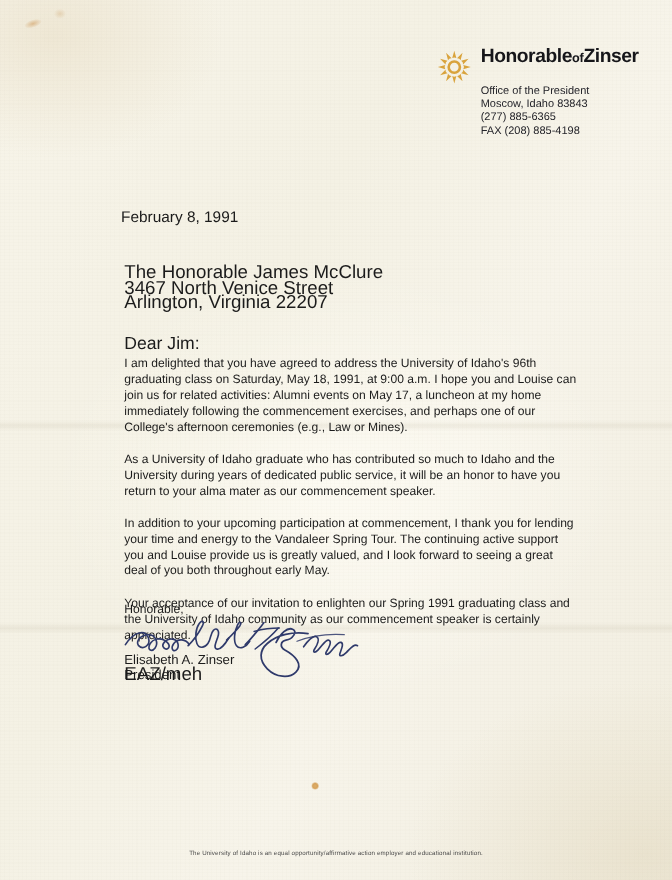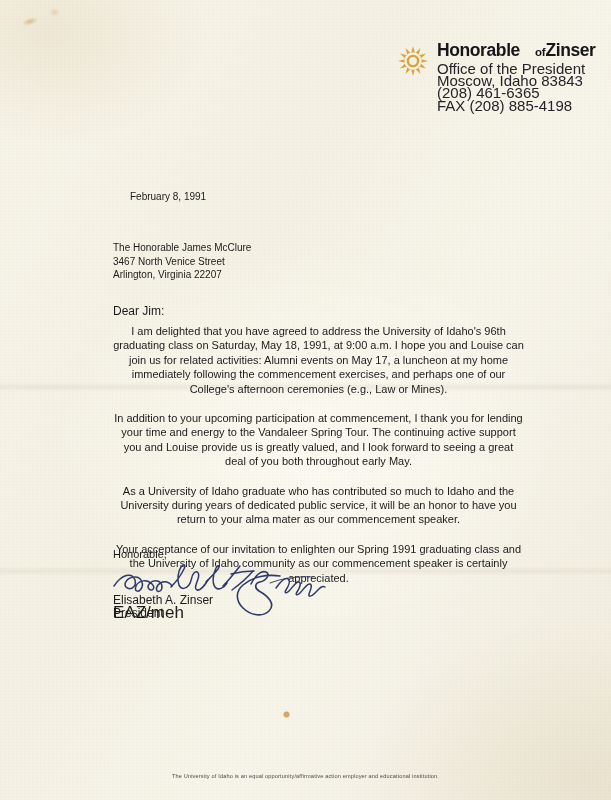--- a/index.html
+++ b/index.html
@@ -79,69 +79,68 @@
     font-weight: bold;
     letter-spacing: -0.4px;
     color: #16161a;
     line-height: 1;
     white-space: nowrap;
   }
   .wordmark .of {
     font-size: 11.5px;
     font-weight: bold;
     letter-spacing: -0.2px;
-    padding-left: 15px;
   }
   .contact {
-    margin-top: 3px;
-    font-size: 15px;
+    margin-top: 17px;
+    font-size: 10px;
     line-height: 12.4px;
     color: #24242a;
     white-space: nowrap;
   }
 
   
   .letter {
     position: absolute;
     left: 0;
     top: 0;
     width: 611px;
   }
   .date {
     position: absolute;
-    left: 130px;
+    left: 110px;
     top: 190px;
-    font-size: 10px;
+    font-size: 14px;
     line-height: 14px;
   }
   .recipient {
     position: absolute;
     left: 113px;
     top: 241px;
-    font-size: 10px;
+    font-size: 17px;
     line-height: 13.6px;
     white-space: pre-line;
   }
   .salutation {
     position: absolute;
     left: 113px;
     top: 304px;
-    font-size: 12px;
+    font-size: 16px;
   }
   .body {
     position: absolute;
     left: 113px;
     top: 324px;
     width: 411px;
   }
   .body p {
     margin: 0 0 15px 0;
     font-size: 11px;
     line-height: 14.4px;
-    text-align: center;
+    text-align: left;
     white-space: pre-line;
   }
   .closing {
     position: absolute;
     left: 113px;
     top: 548px;
     font-size: 11px;
   }
   .signature {
     position: absolute;
@@ -211,40 +210,40 @@
         </g>
       </svg>
     </div>
 
     <div class="logo-text">
       <div class="wordmark"><span>Honorable</span><span class="of">of</span><span>Zinser</span></div>
 
       <div class="contact">
         <div>Office of the President</div>
         <div>Moscow, Idaho 83843</div>
-        <div>(208) 461-6365</div>
+        <div>(277) 885-6365</div>
         <div>FAX  (208) 885-4198</div>
       </div>
     </div>
   </div>
 
   <div class="letter">
 
     <div class="date">February 8, 1991</div>
 
     <div class="recipient">The Honorable James McClure
 3467 North Venice Street
 Arlington, Virginia 22207</div>
 
     <div class="salutation">Dear Jim:</div>
 
     <div class="body">
       <p>I am delighted that you have agreed to address the University of Idaho's 96th graduating class on Saturday, May 18, 1991, at 9:00 a.m.  I hope you and Louise can join us for related activities:  Alumni events on May 17, a luncheon at my home immediately following the commencement exercises, and perhaps one of our College's afternoon ceremonies (e.g., Law or Mines).</p>
+      <p>As a University of Idaho graduate who has contributed so much to Idaho and the University during years of dedicated public service, it will be an honor to have you return to your alma mater as our commencement speaker.</p>
       <p>In addition to your upcoming participation at commencement, I thank you for lending your time and energy to the Vandaleer Spring Tour.  The continuing active support you and Louise provide us is greatly valued, and I look forward to seeing a great deal of you both throughout early May.</p>
-      <p>As a University of Idaho graduate who has contributed so much to Idaho and the University during years of dedicated public service, it will be an honor to have you return to your alma mater as our commencement speaker.</p>
       <p>Your acceptance of our invitation to enlighten our Spring 1991 graduating class and the University of Idaho community as our commencement speaker is certainly appreciated.</p>
     </div>
 
     <div class="closing">Honorable,</div>
 
     <div class="signature">
       <svg viewBox="0 0 230 62" width="230" height="62" aria-hidden="true">
         <g fill="none" stroke="#2f3a6b" stroke-linecap="round" stroke-linejoin="round">
           <path d="M6 26 C14 14, 24 12, 27 20 C29 27, 22 31, 18 27 C15 23, 20 17, 27 17
                    C34 17, 36 25, 33 29 C30 33, 26 31, 28 26 C31 20, 39 19, 44 24

